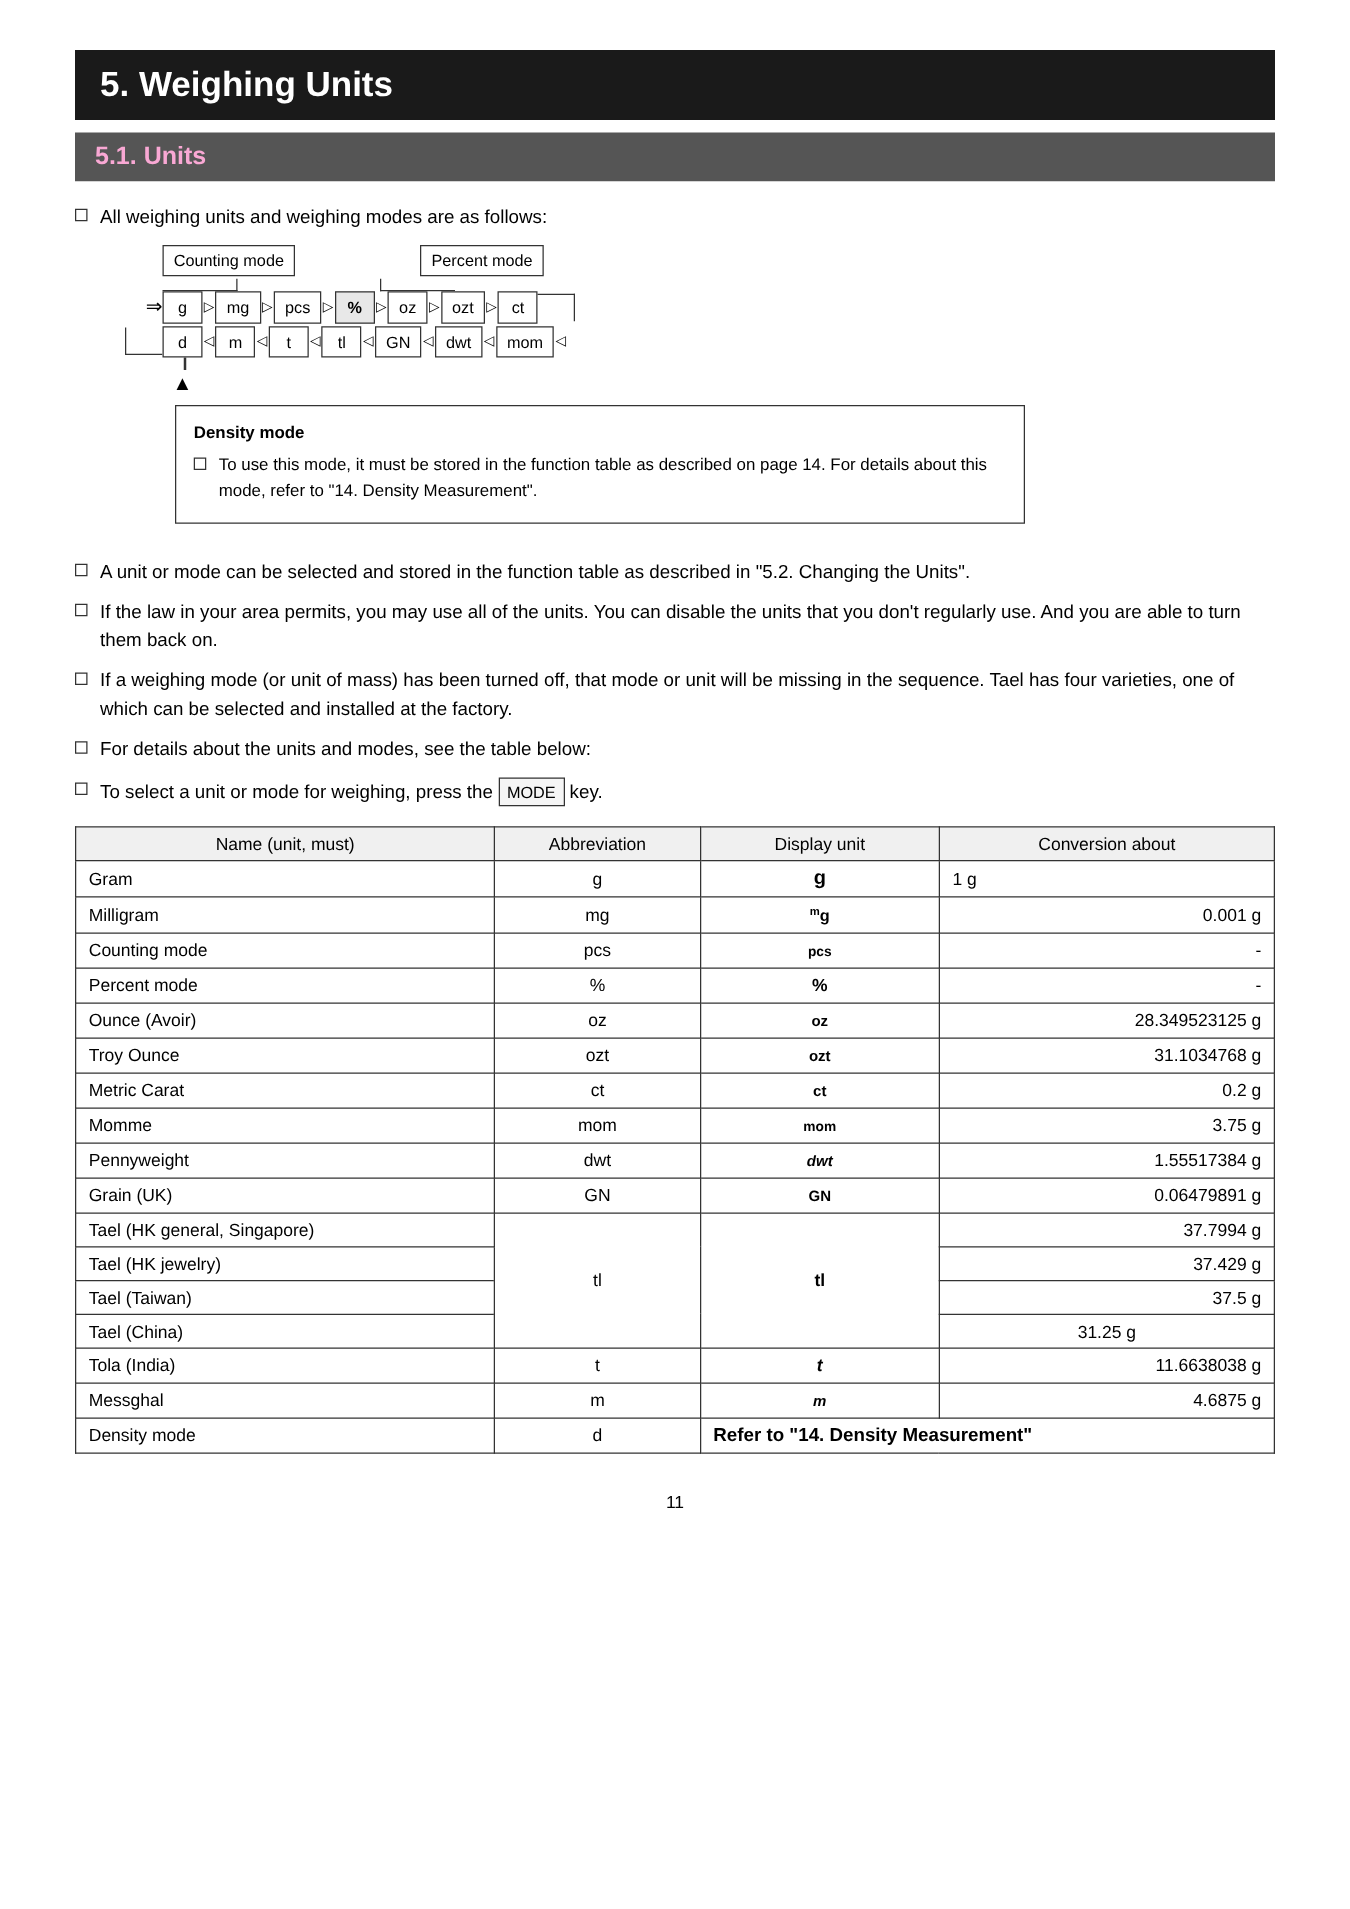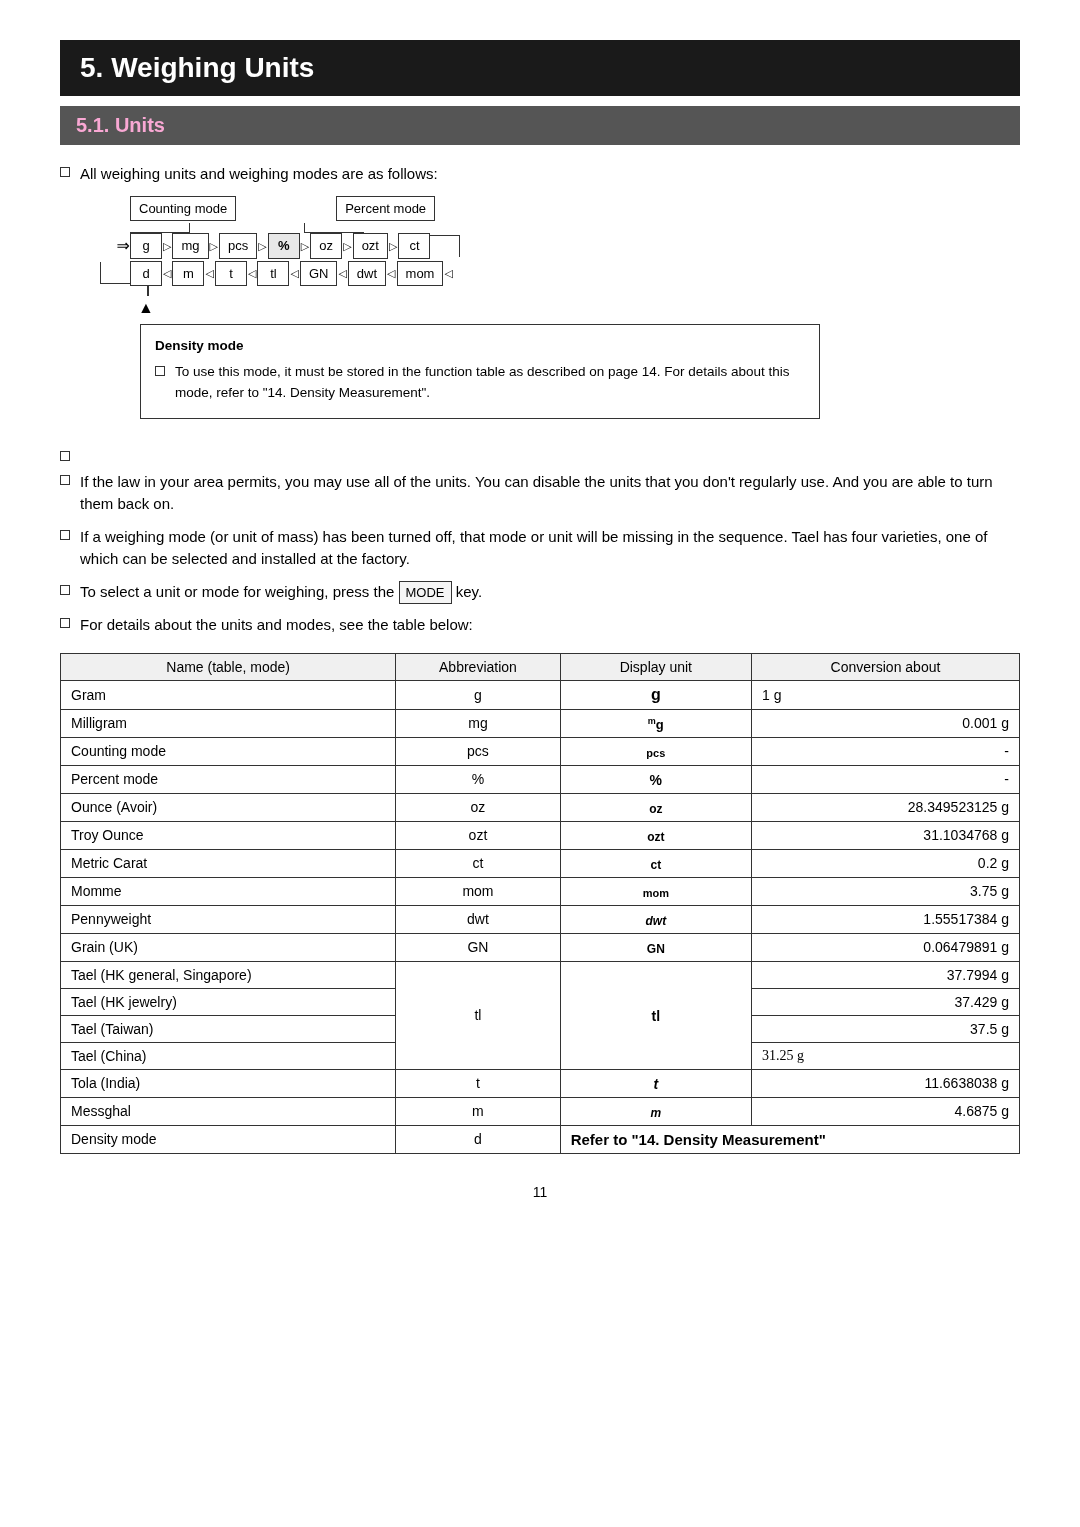--- a/index.html
+++ b/index.html
@@ -252,49 +252,50 @@
             <span class="bullet-square" style="margin-top:5px;"></span>
             <span>To use this mode, it must be stored in the function table as described on page 14. For details about this mode, refer to "14. Density Measurement".</span>
           </div>
         </div>
       </div>
     </div>
   </li>
 
   <li>
     <span class="bullet-square"></span>
+    <span>A unit or mode can be selected and stored in the function table as described in "5.2. Changing the Units".</span>
   </li>
 
   <li>
     <span class="bullet-square"></span>
     <span>If the law in your area permits, you may use all of the units. You can disable the units that you don't regularly use. And you are able to turn them back on.</span>
   </li>
 
   <li>
     <span class="bullet-square"></span>
     <span>If a weighing mode (or unit of mass) has been turned off, that mode or unit will be missing in the sequence. Tael has four varieties, one of which can be selected and installed at the factory.</span>
+  </li>
+
+  <li>
+    <span class="bullet-square"></span>
+    <span>For details about the units and modes, see the table below:</span>
   </li>
 
   <li>
     <span class="bullet-square"></span>
     <span>
       To select a unit or mode for weighing, press the <span class="key-box">MODE</span> key.
     </span>
   </li>
-
-  <li>
-    <span class="bullet-square"></span>
-    <span>For details about the units and modes, see the table below:</span>
-  </li>
 </ul>
 
 <table class="units-table">
   <thead>
     <tr>
-      <th>Name (table, mode)</th>
+      <th>Name (unit, must)</th>
       <th>Abbreviation</th>
       <th>Display unit</th>
       <th>Conversion about</th>
     </tr>
   </thead>
   <tbody id="table-body">
   <tr>
         <td>Gram</td>
         <td>g</td>
         <td><span class="disp-g"><b>g</b></span></td>
@@ -363,21 +364,21 @@
       <tr>
         <td>Tael (HK jewelry)</td>
         <td style="text-align: right;">37.429 g</td>
       </tr>
       <tr>
         <td>Tael (Taiwan)</td>
         <td style="text-align: right;">37.5 g</td>
       </tr>
       <tr>
         <td>Tael (China)</td>
-        <td style="text-align: left; font-family: Liberation Serif, serif;">31.25 g</td>
+        <td style="text-align: center;">31.25 g</td>
       </tr>
       <tr>
         <td>Tola (India)</td>
         <td>t</td>
         <td><span class="disp-t"><b><i>t</i></b></span></td>
         <td style="text-align: right;">11.6638038 g</td>
       </tr>
       <tr>
         <td>Messghal</td>
         <td>m</td>

